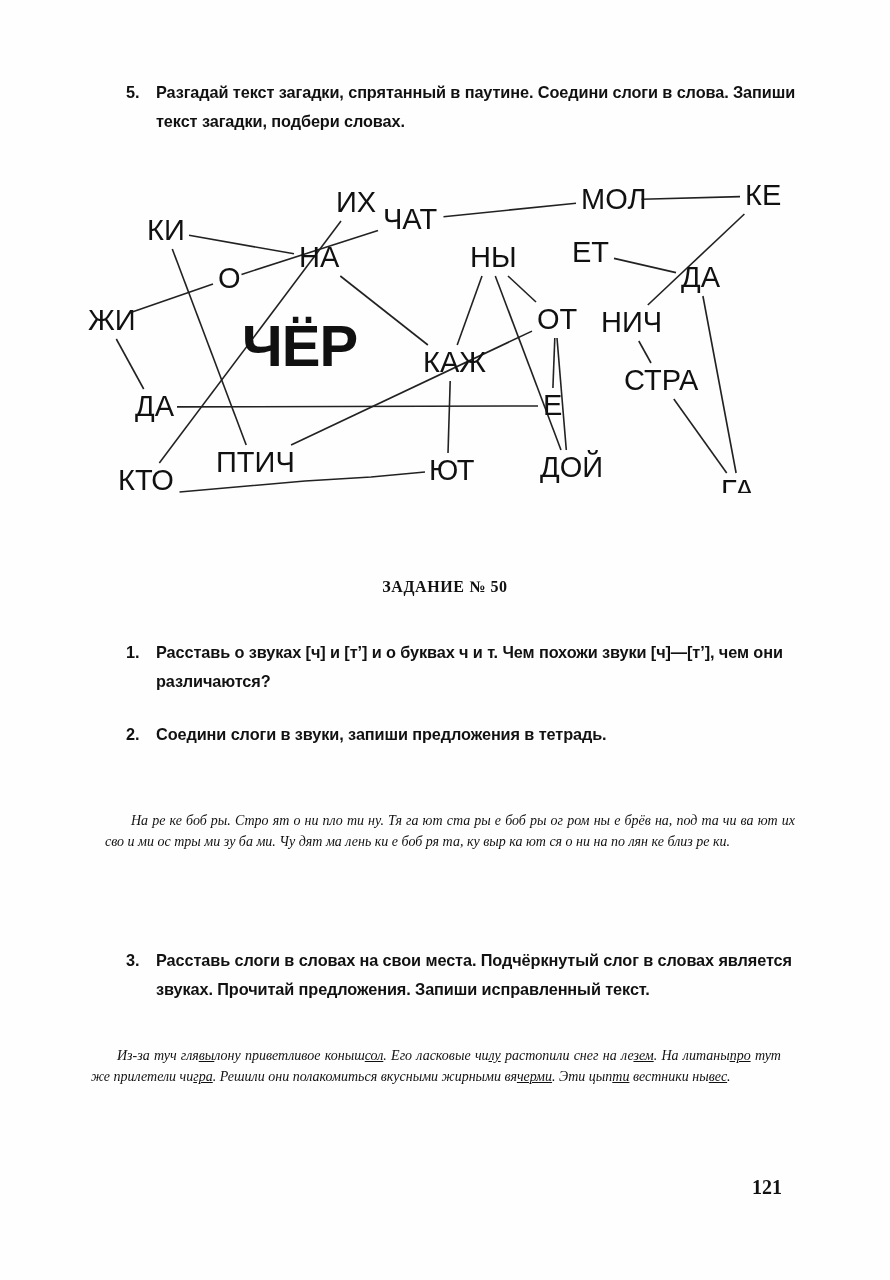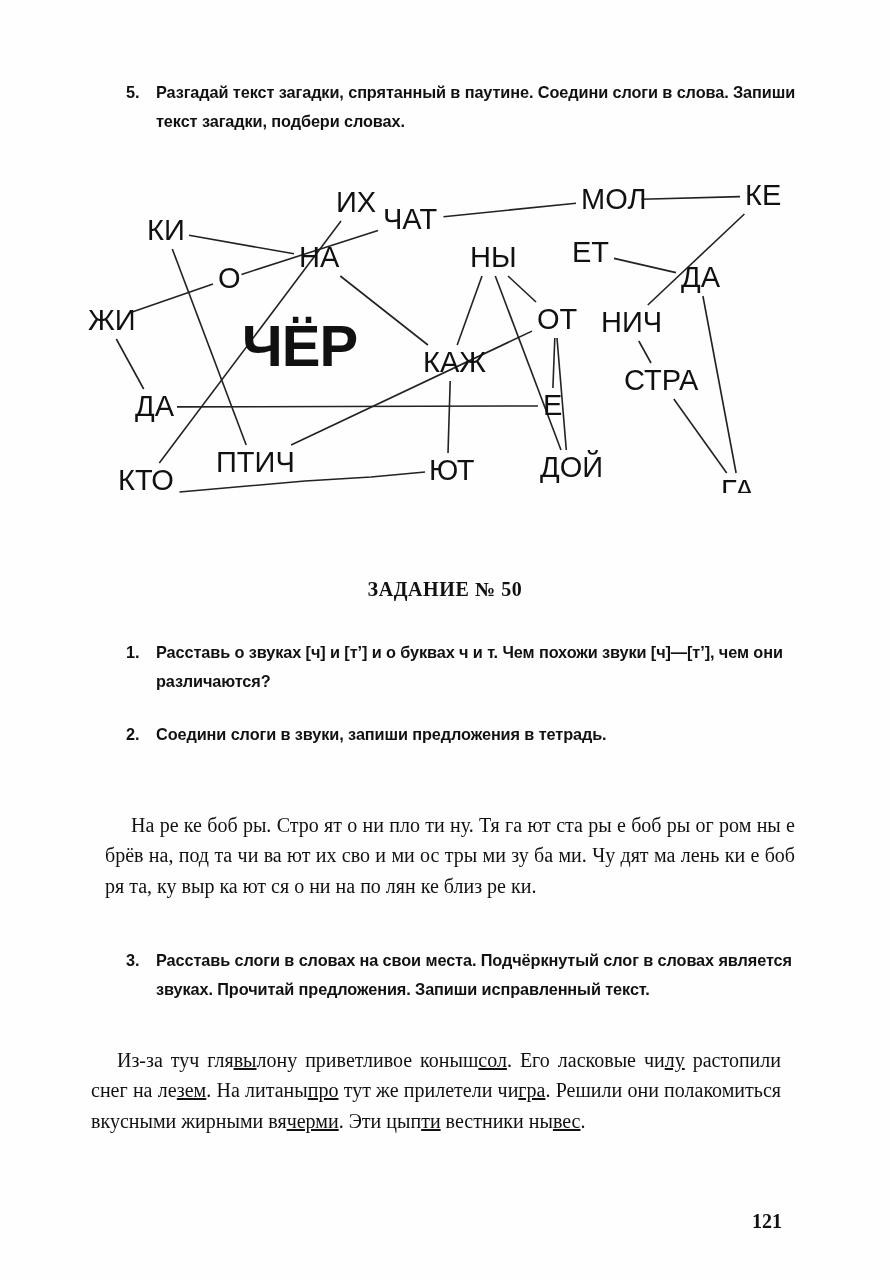--- a/index.html
+++ b/index.html
@@ -42,45 +42,46 @@
     flex: 1 1 auto;
   }
 
   
   .section-heading {
     position: absolute;
     width: 100%;
     text-align: center;
     font-family: "Liberation Serif", serif;
     font-weight: bold;
-    font-size: 20px;
+    font-size: 16px;
     letter-spacing: 0.6px;
   }
 
   
   .note {
     position: absolute;
     font-family: "Liberation Sans", sans-serif;
     font-size: 14.6px;
     color: #111;
   }
   .note u {
     text-decoration: underline;
     font-weight: bold;
     font-style: italic;
   }
 
   
   .para {
     position: absolute;
     font-family: "Liberation Serif", serif;
-    font-size: 20px;
+    font-size: 14px;
     line-height: 1.52;
     text-align: justify;
     color: #111;
+    font-style: italic;
   }
   .para .ind { display: inline-block; width: 26px; }
   .para u { text-decoration: underline; }
 
   
   .folio {
     position: absolute;
     font-family: "Liberation Serif", serif;
     font-weight: bold;
     font-size: 20px;
@@ -197,15 +198,15 @@
 
   <div class="task" style="left:126px; top:946px; width:672px;">
     <span class="num">3.</span>
     <span class="body">Расставь слоги в словах на свои места. Подчёркнутый слог в словах является звуках. Прочитай предложения. Запиши исправленный текст.</span>
   </div>
 
   <div class="para" style="left:91px; top:1045px; width:690px;">
     <span class="ind"></span><span id="scrambled-text"><span>Из-за туч гля</span><u>вы</u><span>лону приветливое коныш</span><u>сол</u><span>. Его ласковые чи</span><u>лу</u><span> растопили снег на ле</span><u>зем</u><span>. На литаны</span><u>про</u><span> тут же прилетели чи</span><u>гра</u><span>. Решили они полакомиться вкусными жирными вя</span><u>черми</u><span>. Эти цып</span><u>ти</u><span> вестники ны</span><u>вес</u><span>.</span></span>
   </div>
 
-  <div class="folio" style="left:752px; top:1176px;margin-top:34px;">121</div>
+  <div class="folio" style="left:752px; top:1176px;">121</div>
 
 </div>
 
 </body></html>

